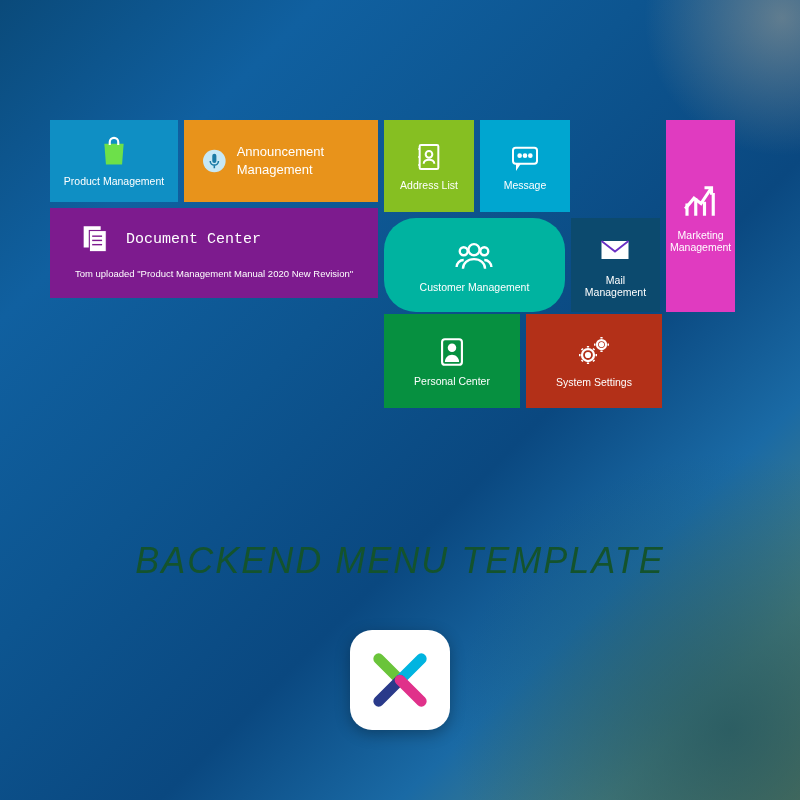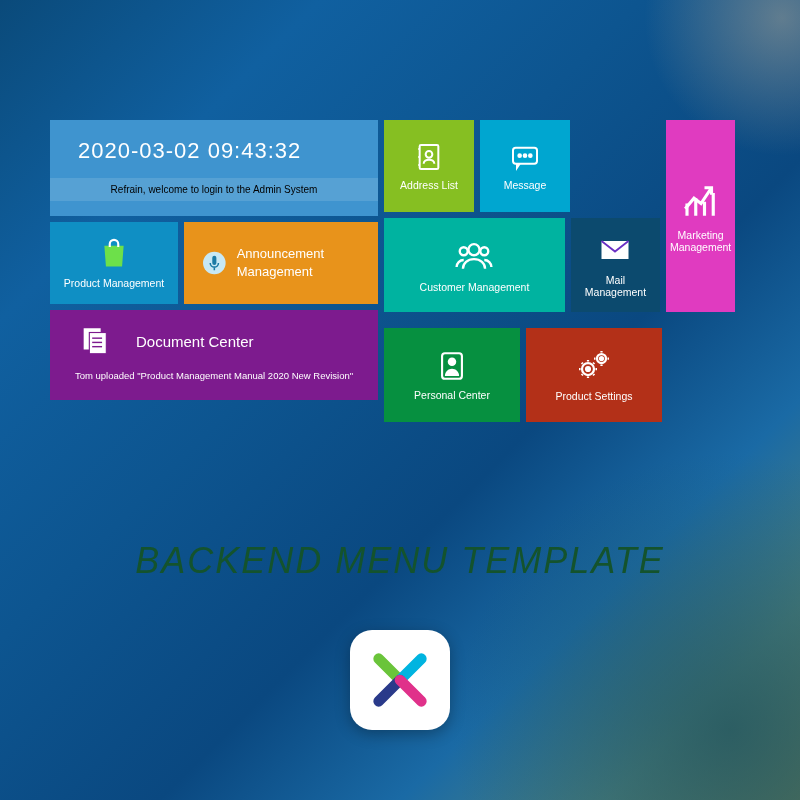--- a/index.html
+++ b/index.html
@@ -25,21 +25,21 @@
     }
     .dashboard {
       position: absolute;
       top: 120px;
       left: 50px;
       width: 700px;
       display: flex;
       gap: 6px;
     }
     .left-col { width: 328px; display: flex; flex-direction: column; gap: 6px; }
-    .right-col { width: 300px; display: flex; flex-direction: column; gap: 16px; }
+    .right-col { width: 300px; display: flex; flex-direction: column; gap: 2px; }
     .tile {
       color: #fff;
       display: flex;
       flex-direction: column;
       align-items: center;
       justify-content: center;
       font-size: 11px;
       text-align: center;
       cursor: pointer;
       padding: 4px;
@@ -62,28 +62,28 @@
       background: rgba(255,255,255,0.12);
       font-size: 10px;
       padding: 6px;
       text-align: center;
     }
     .row { display: flex; gap: 6px; }
     .product-tile { background: #0f8fc4; width: 128px; height: 82px; }
     .announce-tile { background: #e8931b; width: 194px; height: 82px; flex-direction: row; justify-content: flex-end; padding-left: 18px; gap: 10px; }
     .announce-text { text-align: left; font-size: 13px; line-height: 1.4; }
     .doc-tile { background: #7d1b8e; width: 328px; height: 90px; }
-    .doc-head { display: flex; align-items: center; gap: 24px; padding: 10px 0 8px 24px; width: 100%; }
+    .doc-head { display: flex; align-items: center; gap: 14px; padding: 10px 0 8px 24px; width: 100%; font-family: Liberation Mono, monospace; }
     .doc-title { font-size: 15px; }
     .doc-sub { font-size: 9.5px; padding: 4px 8px; }
     .addr-tile { background: #86bf22; width: 90px; height: 92px; }
     .msg-tile { background: #00a6d0; width: 90px; height: 92px; text-align: right; }
     .stats-tile { background: #1a64c4; width: 90px; height: 92px; }
     .mkt-tile { background: #e03bc0; width: 84px; height: 192px; }
-    .cust-tile { background: #00b3a0; width: 183px; height: 94px; }
+    .cust-tile { background: #00b3a0; width: 183px; height: 94px; border-radius: 32px; }
     .mail-tile { background: #0c4a6e; width: 90px; height: 94px; text-align: center; }
     .pers-tile { background: #069040; width: 136px; height: 94px; }
     .sys-tile { background: #b33018; width: 136px; height: 94px; }
     .r-top { display: flex; gap: 6px; }
     .r-main { display: flex; flex-direction: column; gap: 6px; width: 276px; }
     .tile-label { margin-top: 6px; font-size: 10.5px; }
     .icon { display: block; }
     .title-text {
       position: absolute;
       top: 540px;
@@ -112,24 +112,20 @@
 </head>
 <body>
 
 <div class="bg-texture"></div>
 <div class="bg-texture2"></div>
 
 <div class="dashboard">
 
   <div class="left-col">
 
-    <div class="datetime-tile">
-      <div class="datetime">2020-03-02  09:43:32</div>
-      <div class="welcome-bar">Refrain, welcome to login to the Admin System</div>
-    </div>
 
     <div class="row">
       <div class="tile product-tile">
         <svg class="icon" width="34" height="34" viewBox="0 0 24 24" fill="none" stroke="#6de04a" stroke-width="1.5">
           <path d="M6 7h12l-1 13H7L6 7z" fill="#6de04a"></path>
           <path d="M9 7V5a3 3 0 016 0v2" stroke="#fff" fill="none"></path>
         </svg>
         <div class="tile-label">Product Management</div>
       </div>
       <div class="tile announce-tile">
@@ -228,21 +224,21 @@
       </div>
       <div class="tile sys-tile">
         <svg class="icon" width="40" height="36" viewBox="0 0 24 24" fill="none" stroke="#fff" stroke-width="1.5">
           <circle cx="8" cy="14" r="4"></circle>
             <circle cx="8" cy="14" r="1.3" fill="#fff"></circle>
           <path d="M8 9v-1M8 20v-1M3 14h-1M14 14h-1M4.5 10.5l-.7-.7M12.2 18.2l-.7-.7M4.5 17.5l-.7.7M12.2 9.8l-.7.7"></path>
           <circle cx="17" cy="7" r="3"></circle>
             <circle cx="17" cy="7" r="1" fill="#fff"></circle>
           <path d="M17 3v-1M17 12v-1M13 7h-1M22 7h-1"></path>
         </svg>
-        <div class="tile-label">Product Settings</div>
+        <div class="tile-label">System Settings</div>
       </div>
     </div>
   </div>
 
 </div>
 
 <div class="title-text">BACKEND MENU TEMPLATE</div>
 
 <div class="logo">
   <svg width="64" height="64" viewBox="0 0 24 24">

